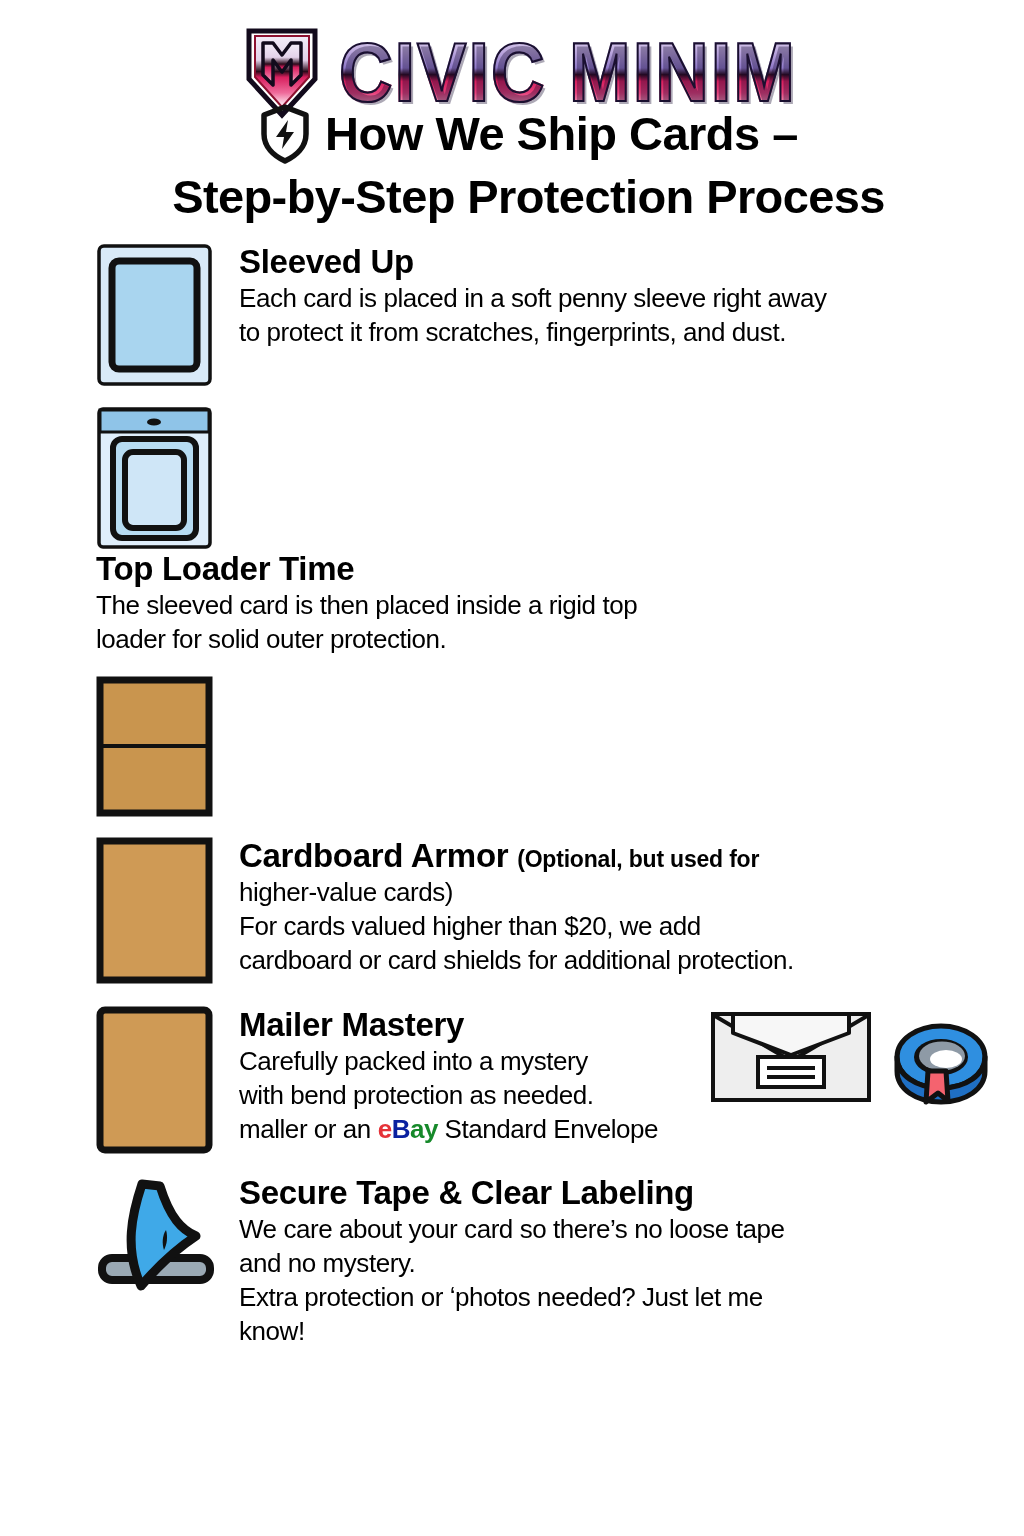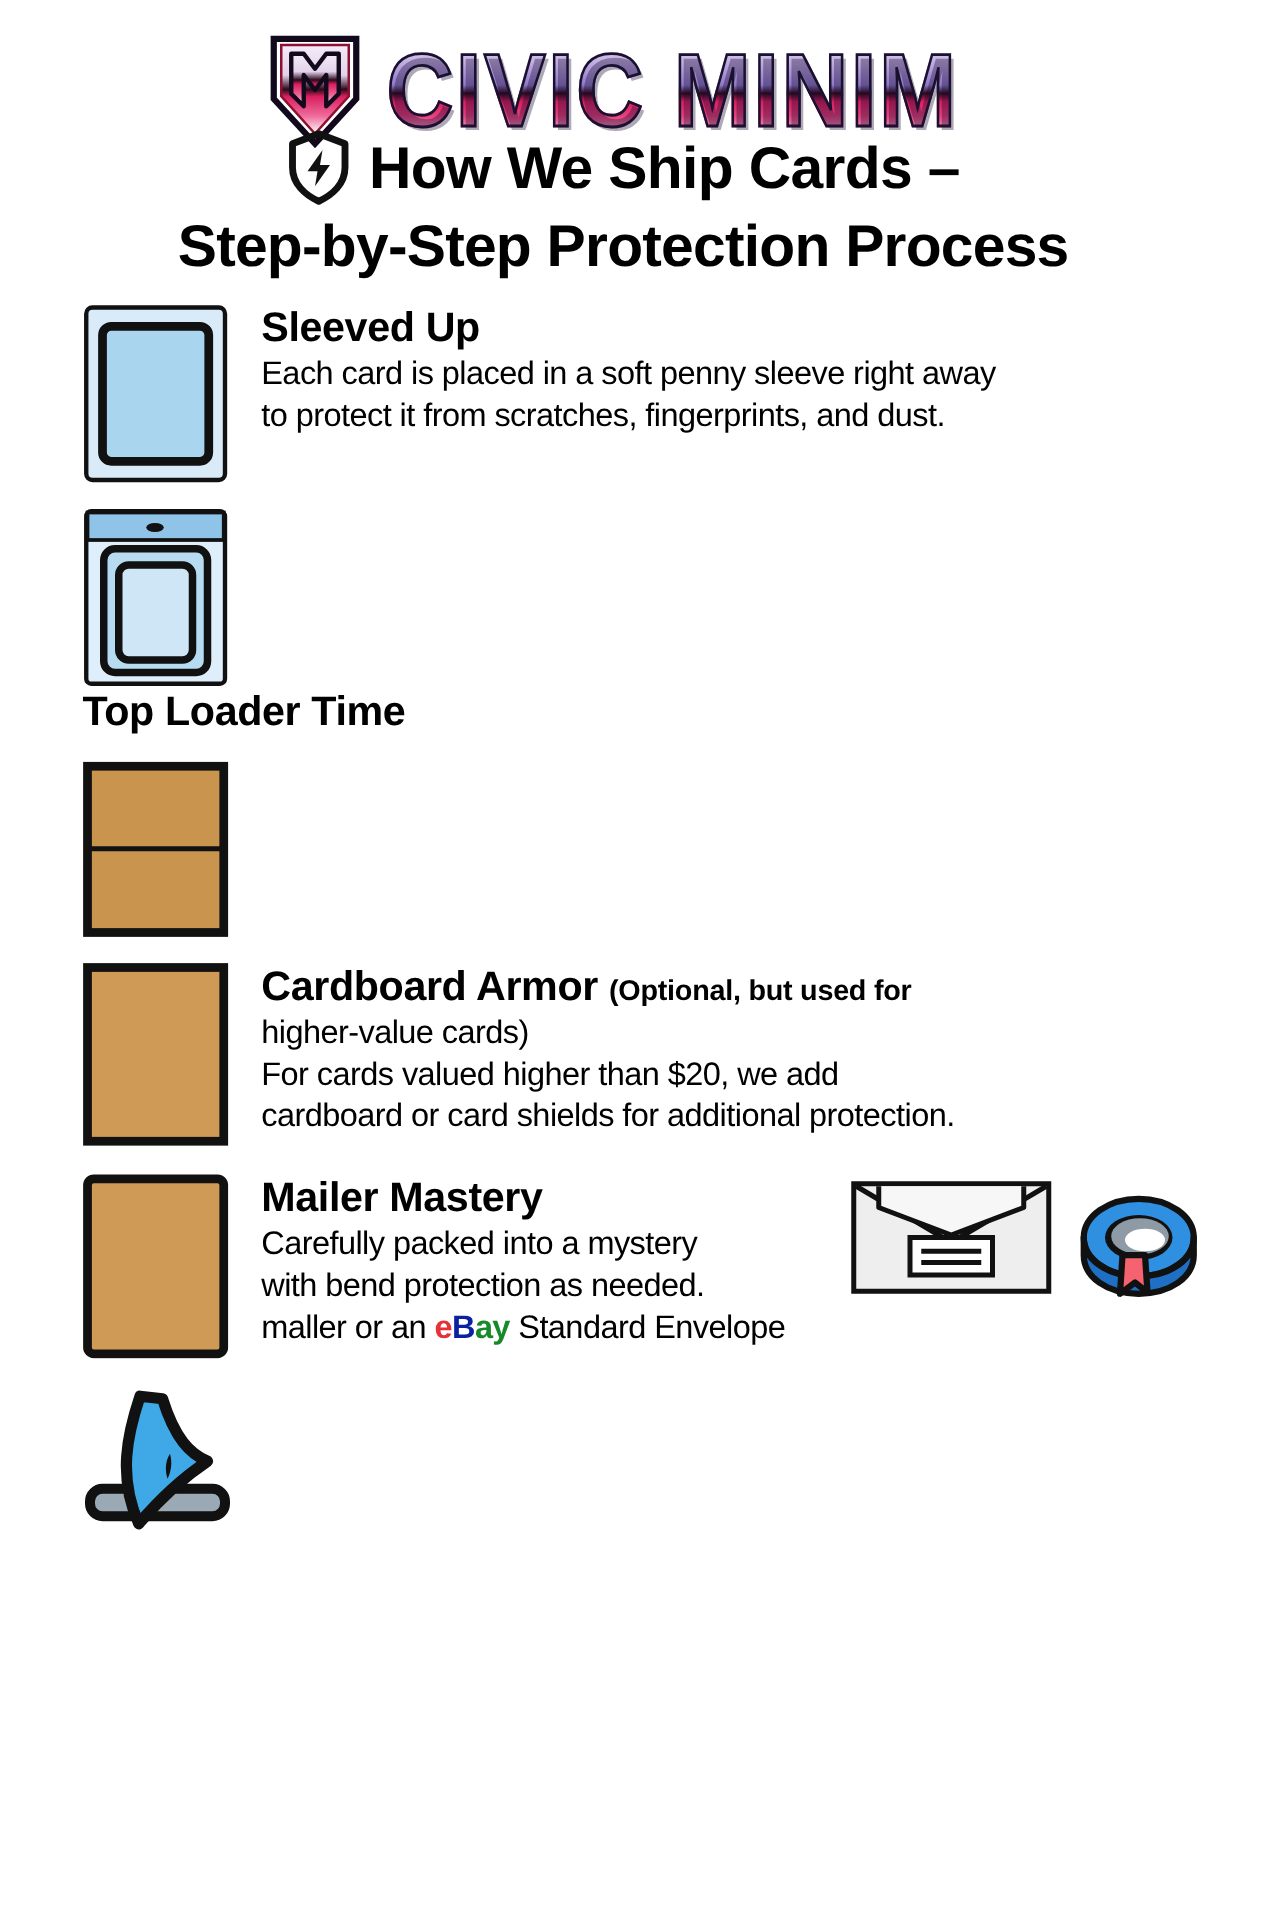--- a/index.html
+++ b/index.html
@@ -1,21 +1,21 @@
 <!DOCTYPE html>
 <html><head>
 <meta charset="utf-8">
 <style>
   html,body{margin:0;padding:0;}
   body{
     width:1024px;height:1536px;background:#ffffff;
     font-family:"Liberation Sans","DejaVu Sans",sans-serif;
     color:#000;overflow:hidden;position:relative;
   }
-  .page{width:980px;height:1536px;position:relative;box-sizing:border-box;}
+  .page{width:980px;height:1536px;position:relative;box-sizing:border-box;margin-left:30px;}
 
   
   .logo-row{
     display:flex;align-items:center;justify-content:center;
     gap:18px;padding-top:46px;height:100px;box-sizing:border-box;
   }
   .logo-mark{width:78px;height:92px;flex:0 0 auto;}
   .logo-word{
     font-family:"Liberation Sans","DejaVu Sans",sans-serif;
     font-size:74px;font-weight:bold;letter-spacing:2px;
@@ -137,20 +137,24 @@
     <div class="step s2">
       <svg class="step-icon" viewBox="0 0 117 144">
         <rect x="3" y="3" width="111" height="138" rx="4" fill="#dfeefb" stroke="#111" stroke-width="3.5"></rect>
         <rect x="4" y="4" width="109" height="22" fill="#8fc4e8" stroke="#111" stroke-width="3"></rect>
         <ellipse cx="58" cy="16" rx="7" ry="3.6" fill="#111"></ellipse>
         <rect x="17" y="33" width="83" height="99" rx="9" fill="#b7dcf2" stroke="#111" stroke-width="6"></rect>
         <rect x="29" y="46" width="59" height="76" rx="8" fill="#cfe6f7" stroke="#111" stroke-width="6"></rect>
       </svg>
       <div class="step-body">
         <div class="step-title">Top Loader Time</div>
+        <div class="step-desc">
+          <span class="ln">The sleeved card is then placed inside a rigid top</span>
+          <span class="ln">loader for solid outer protection.</span>
+        </div>
       </div>
     </div>
 
     <div class="step s3">
       <svg class="step-icon" viewBox="0 0 117 141">
         <rect x="4" y="4" width="109" height="133" fill="#c9954e" stroke="#111" stroke-width="7"></rect>
         <line x1="7" y1="70" x2="110" y2="70" stroke="#111" stroke-width="4"></line>
       </svg>
     </div>
 
@@ -203,16 +207,25 @@
         </svg>
       </div>
     </div>
 
     <div class="step s6">
       <svg class="step-icon" viewBox="0 0 125 120">
         <rect x="6" y="84" width="108" height="22" rx="10" fill="#9aa9b4" stroke="#111" stroke-width="8"></rect>
         <path d="M46 10 C36 40 28 74 45 112 C62 92 82 74 100 62 C86 56 74 44 64 12 Z" fill="#3fa9e8" stroke="#111" stroke-width="9" stroke-linejoin="round"></path>
         <path d="M70 56 C72 63 71 70 68 76 C66 70 66 62 70 56 Z" fill="#111"></path>
       </svg>
+      <div class="step-body">
+        <div class="step-title">Secure Tape &amp; Clear Labeling</div>
+        <div class="step-desc">
+          <span class="ln">We care about your card so there’s no loose tape</span>
+          <span class="ln">and no mystery.</span>
+          <span class="ln">Extra protection or ʻphotos needed? Just let me</span>
+          <span class="ln">know!</span>
+        </div>
+      </div>
     </div>
 
   </div>
 </div>
 
 </body></html>

